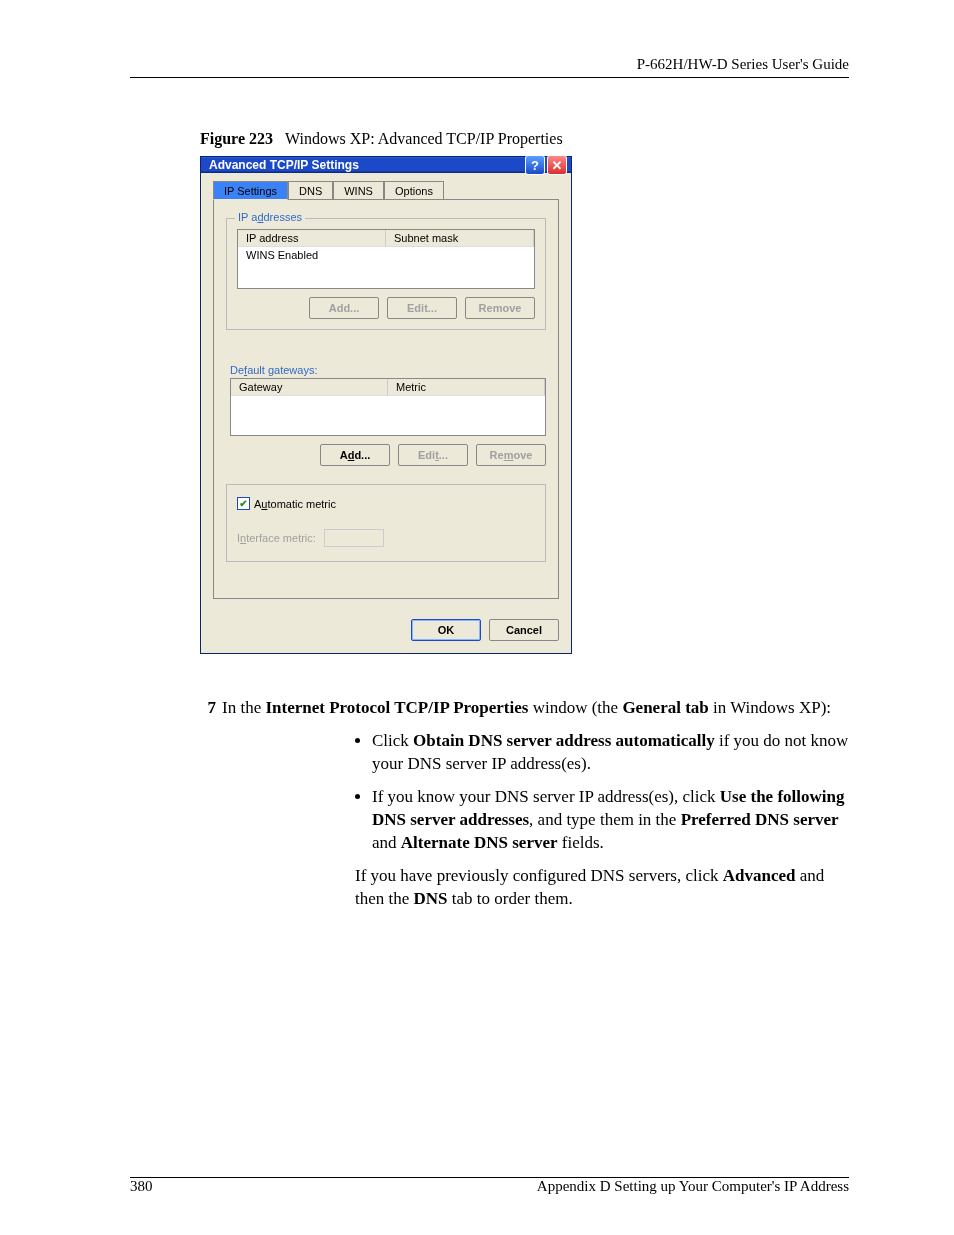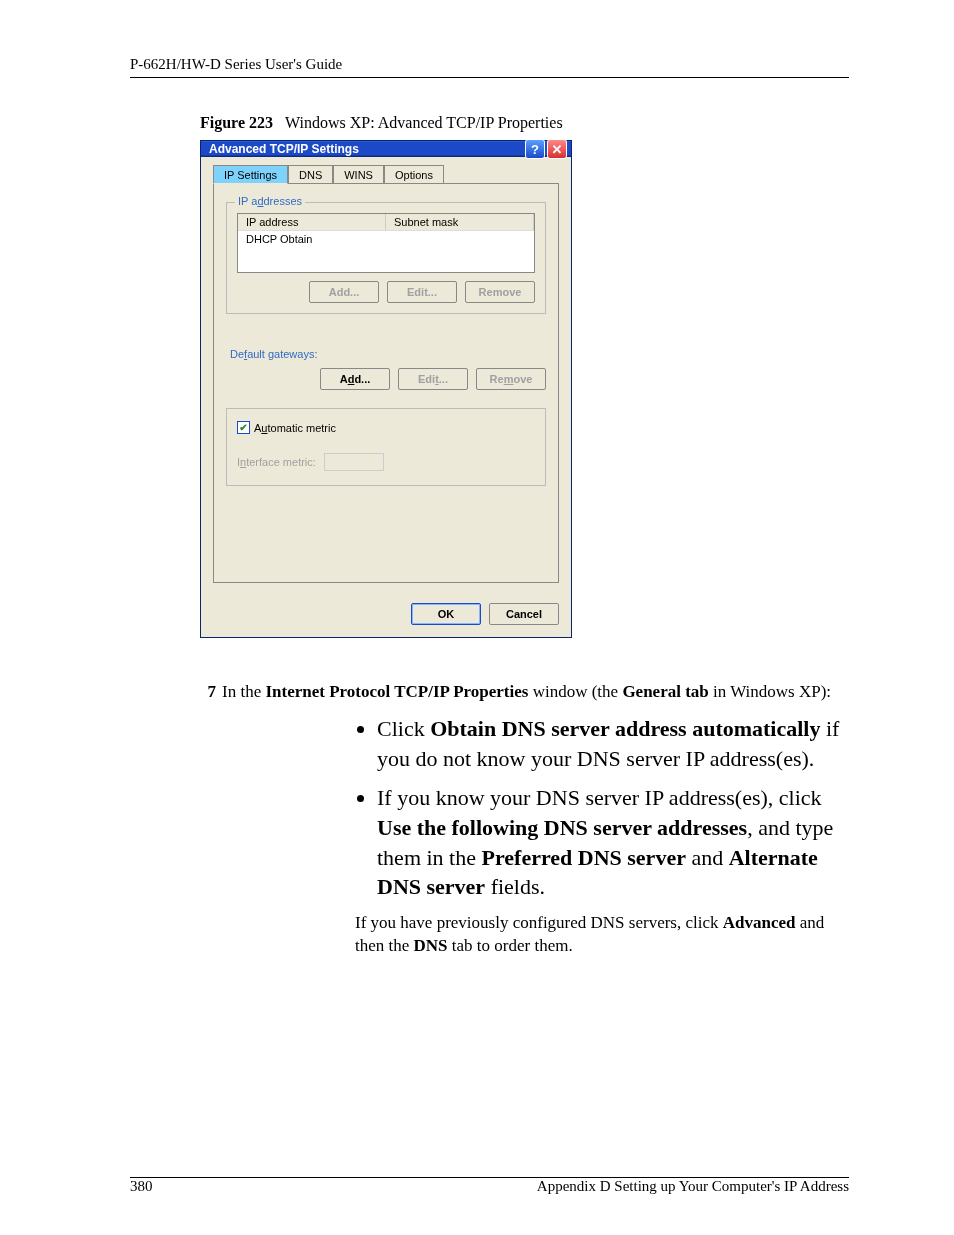--- a/index.html
+++ b/index.html
@@ -11,21 +11,22 @@
       position: relative;
       color: #000;
     }
     .page {
       padding: 56px 105px 0 130px;
     }
     .header-line {
       font-size: 15px;
       padding-bottom: 4px;
       border-bottom: 1.5px solid #000;
-      margin-bottom: 36px;
+      margin-bottom: 52px;
+      text-align: right;
     }
     .figure-caption {
       font-size: 16px;
       margin-left: 70px;
       margin-bottom: 8px;
     }
     .figure-caption .fig-num { font-weight: bold; }
     
     .xp-dialog {
       width: 372px;
@@ -63,21 +64,21 @@
     .tab {
       padding: 3px 10px 2px 10px;
       border: 1px solid #888;
       border-bottom: none;
       background: #ece9d8;
       font-size: 11px;
       margin-right: 0;
       position: relative;
     }
     .tab.active {
-      background: #7dd3fc;
+      background: #3b82f6;
       z-index: 2;
       border-bottom: 1px solid #ece9d8;
       margin-bottom: -1px;
     }
     .tab-panel {
       border: 1px solid #888;
       padding: 12px 12px 32px 12px;
       background: #ece9d8;
       min-height: 400px;
       position: relative;
@@ -138,21 +139,21 @@
     
     .step {
       margin: 44px 0 0 68px;
       font-size: 17px;
       display:flex;
     }
     .step .num { font-weight:bold; width:18px; text-align:right; margin-right:6px; }
     .step .txt { flex:1; }
     .bullets {
       margin: 12px 0 0 225px;
-      font-size: 22px;
+      font-size: 17px;
     }
     .bullets li { margin-bottom:10px; list-style: disc outside; margin-left: 1em; line-height:1.35; }
     .follow-para {
       margin: 10px 0 0 225px;
       font-size: 17px;
       line-height:1.35;
     }
     .footer {
       position:absolute;
       bottom: 40px;
@@ -189,31 +190,37 @@
       </div>
       <div class="tab-panel">
 
         <div class="groupbox">
           <span class="legend">IP a<u class="acc">d</u>dresses</span>
           <div class="listview">
             <div class="lv-head">
               <div>IP address</div>
               <div>Subnet mask</div>
             </div>
-            <div class="lv-row">DHCP Obtain</div>
+            <div class="lv-row">WINS Enabled</div>
           </div>
           <div class="btn-row">
             <div class="xp-btn disabled">Add...</div>
             <div class="xp-btn disabled">Edit...</div>
             <div class="xp-btn disabled">Remove</div>
           </div>
         </div>
 
         <div class="groupbox nogroup" style="margin-top:34px;">
           <span class="legend">De<u class="acc">f</u>ault gateways:</span>
+          <div class="listview" style="height:58px;">
+            <div class="lv-head">
+              <div>Gateway</div>
+              <div>Metric</div>
+            </div>
+          </div>
           <div class="btn-row">
             <div class="xp-btn">A<u class="acc">d</u>d...</div>
             <div class="xp-btn disabled">Edi<u class="acc">t</u>...</div>
             <div class="xp-btn disabled">Re<u class="acc">m</u>ove</div>
           </div>
         </div>
 
         <div class="groupbox" style="margin-top:18px; padding:8px 10px 14px;">
           <div class="chk-row">
             <div class="chk">✔</div>

